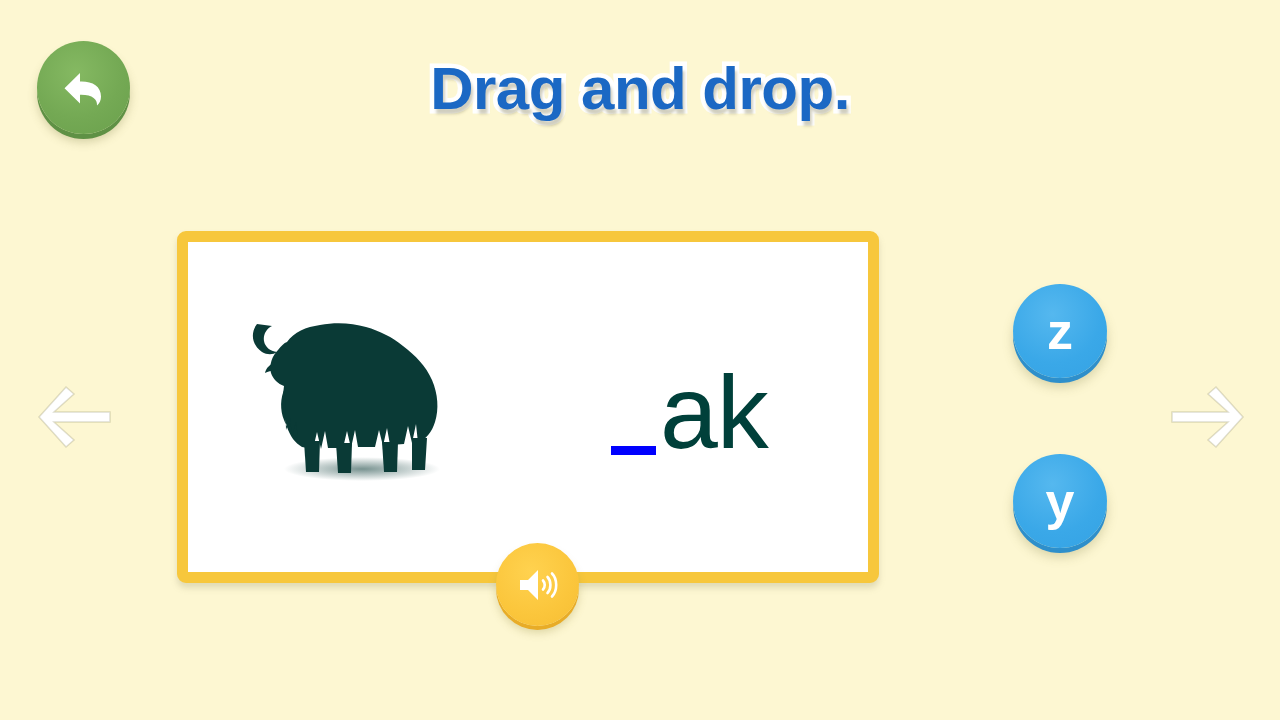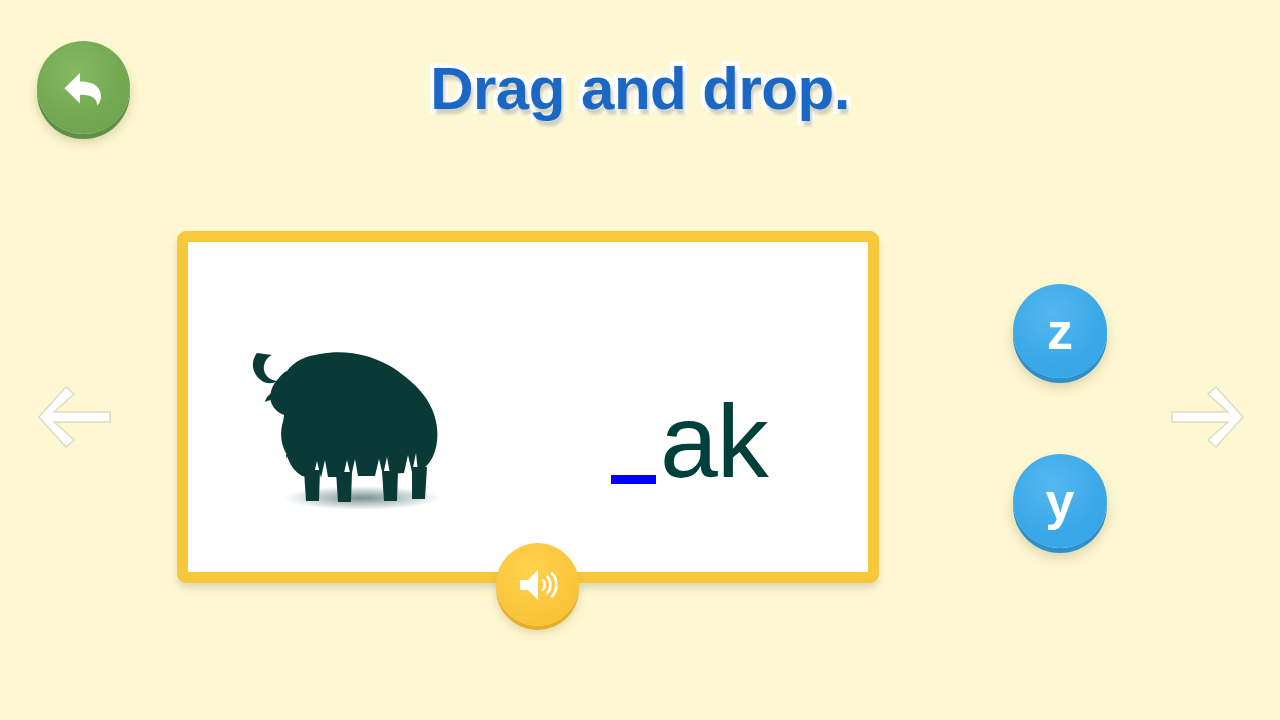--- a/index.html
+++ b/index.html
@@ -68,21 +68,20 @@
     border-radius: 9px;
     box-shadow: 0 5px 6px rgba(150, 146, 110, 0.28);
   }
 
   #card-inner {
     position: relative;
     width: 100%;
     height: 100%;
     display: flex;
     align-items: center;
-    margin-top: 29px;
   }
 
   
   #picture-area {
     position: absolute;
     left: 52px;
     top: 60px;
     width: 240px;
     height: 190px;
   }

